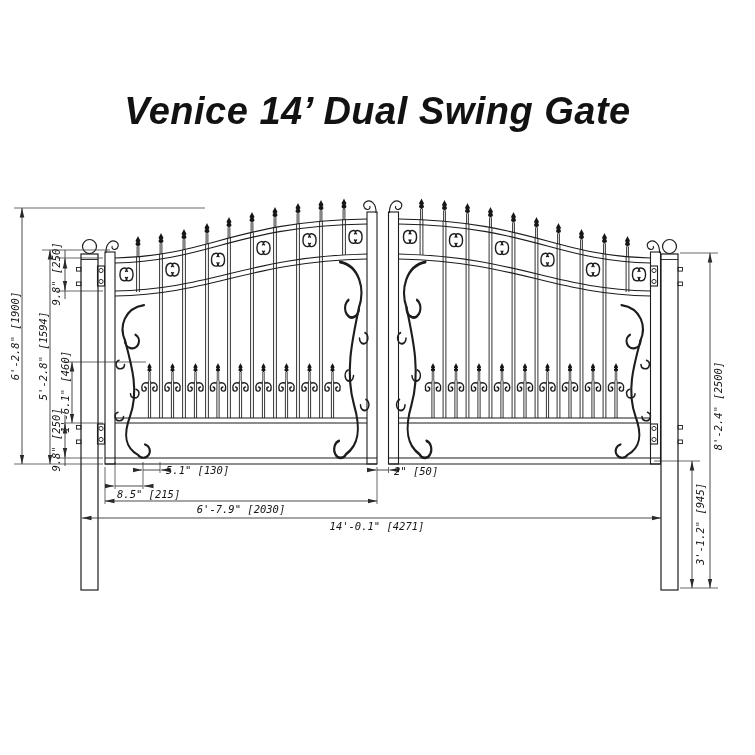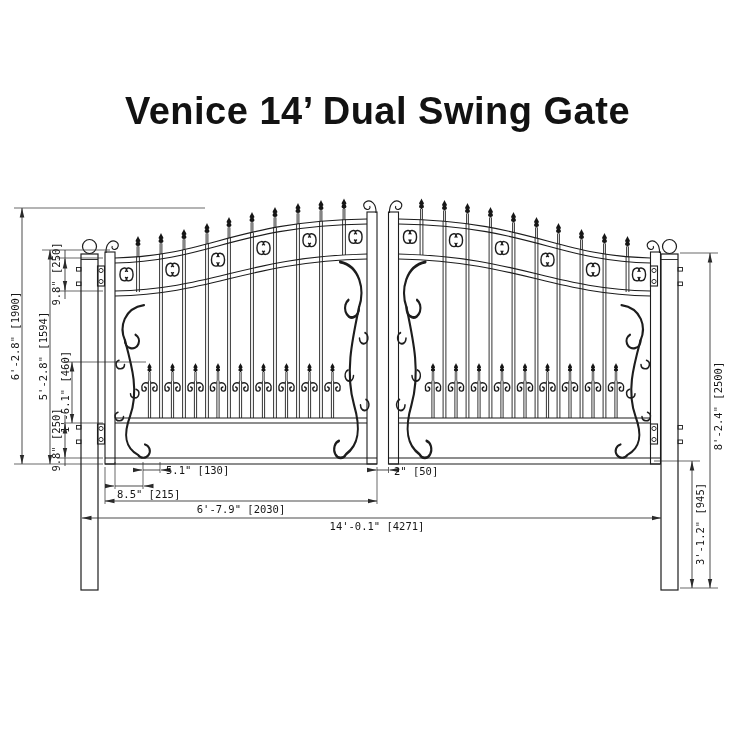--- a/index.html
+++ b/index.html
@@ -1,17 +1,17 @@
 <!DOCTYPE html>
 <html><head>
 <meta charset="utf-8">
 <style>
   html,body{margin:0;padding:0;background:#fff;}
   .stage{position:relative;width:755px;height:755px;background:#fff;overflow:hidden;
-         font-family:"Liberation Sans",sans-serif;}
+         font-family:"Liberation Sans",sans-serif;font-style:italic;}
   .title{position:absolute;top:90px;left:0;right:0;text-align:center;margin:0;
          font-size:38px;font-weight:700;color:#121212;letter-spacing:.5px;}
   svg{position:absolute;left:0;top:0;}
   .iron{stroke:#1d1d1d;stroke-width:1.1;fill:none;}
   .iron-thin{stroke:#1d1d1d;stroke-width:.9;fill:none;}
   .post{stroke:#1d1d1d;stroke-width:1.2;fill:#fff;}
   .orn{stroke:#1d1d1d;stroke-width:2.1;fill:none;stroke-linecap:round;}
   .orn-sm{stroke:#1d1d1d;stroke-width:1.5;fill:none;stroke-linecap:round;}
   .cp{stroke:#1d1d1d;stroke-width:1.4;fill:none;stroke-linecap:round;}
   .fin{fill:#161616;stroke:none;}

